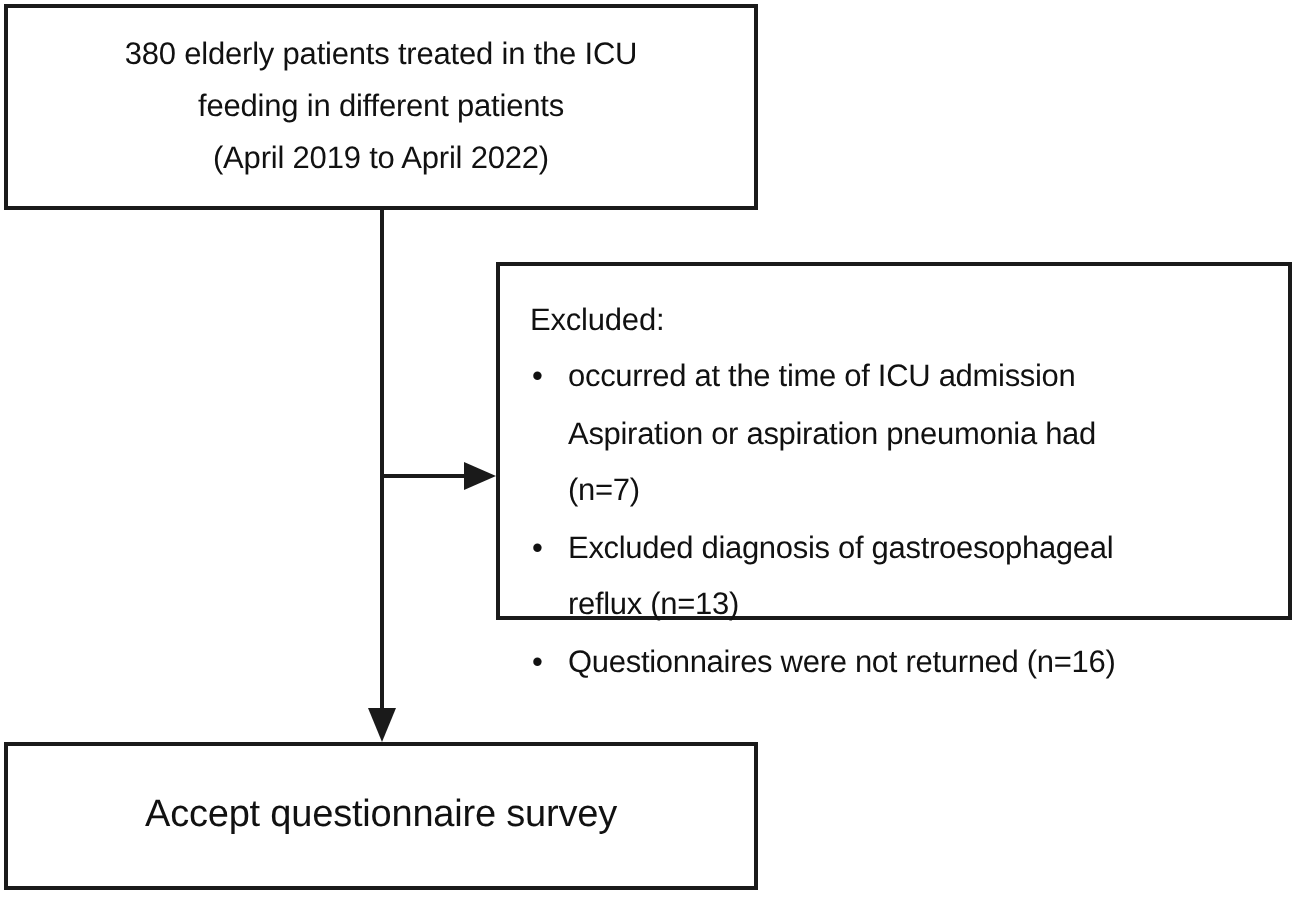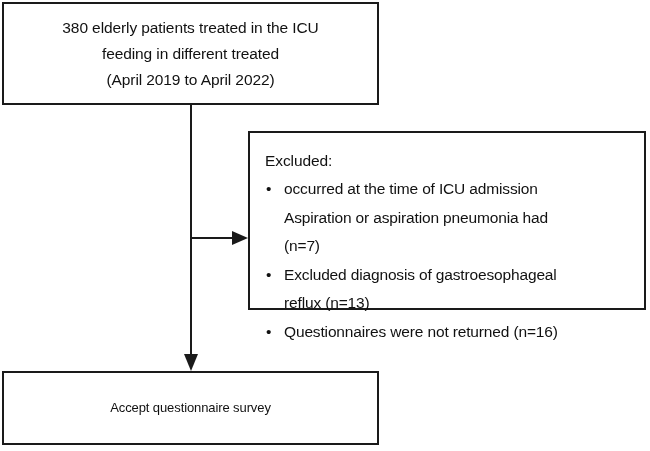--- a/index.html
+++ b/index.html
@@ -83,21 +83,21 @@
     left: 2px;
     top: 371px;
     width: 377px;
     height: 74px;
     display: flex;
     flex-direction: column;
     align-items: center;
     justify-content: center;
   }
   #box-accepted .line {
-    font-size: 13px;
+    font-size: 19px;
     line-height: 26px;
     text-align: left;
     white-space: nowrap;
     letter-spacing: -0.1px;
   }
 
   
   .connector-svg {
     position: absolute;
     left: 0;
@@ -118,21 +118,21 @@
 
     <polygon points="191,371 184,354 198,354" fill="#1a1a1a"></polygon>
 
     <line x1="191" y1="238" x2="240" y2="238" stroke="#1a1a1a" stroke-width="2"></line>
 
     <polygon points="248,238 232,231 232,245" fill="#1a1a1a"></polygon>
   </svg>
 
   <div class="node-box" id="box-enrolled">
     <div class="line">380 elderly patients treated in the ICU</div>
-    <div class="line">feeding in different treated</div>
+    <div class="line">feeding in different patients</div>
     <div class="line">(April 2019 to April 2022)</div>
   </div>
 
   <div class="node-box" id="box-excluded">
     <div class="heading">Excluded:</div>
     <ul class="bullet-list">
       <li class="bullet-item">
         <span class="dot">•</span>
         <div>occurred at the time of ICU admission</div>
         <div>Aspiration or aspiration pneumonia had</div>

